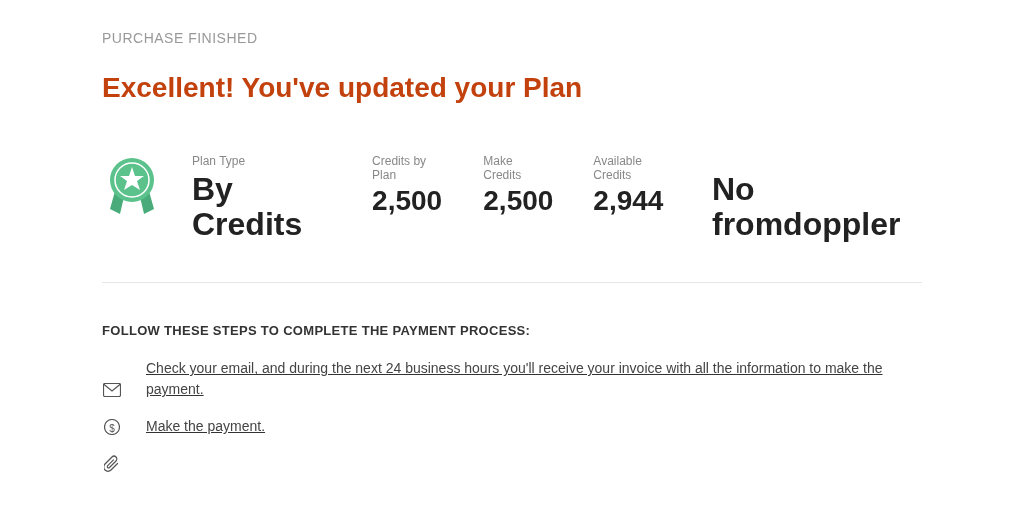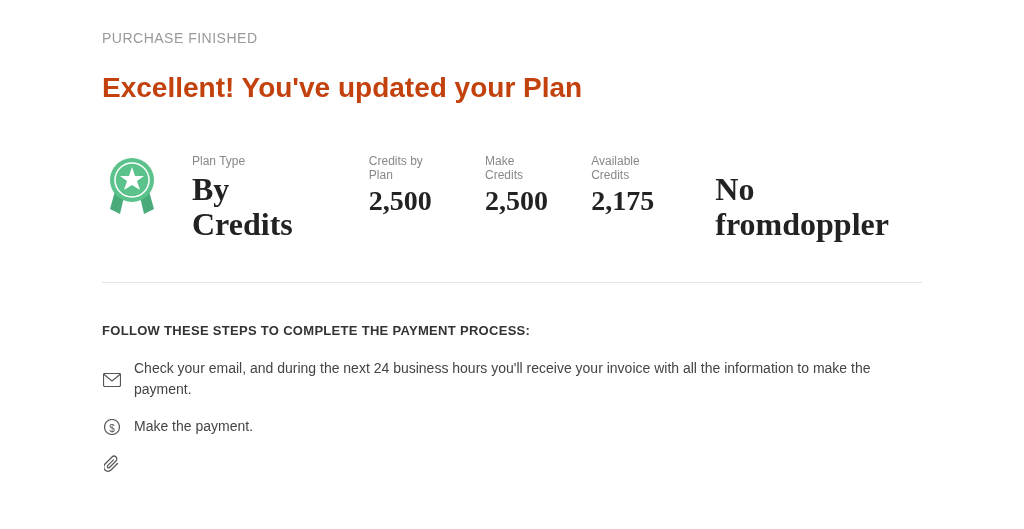--- a/index.html
+++ b/index.html
@@ -51,21 +51,20 @@
     .stat-label {
       font-size: 12px;
       color: #888;
       margin-bottom: 4px;
     }
     .stat-value {
       font-size: 28px;
       font-weight: 700;
       color: #222;
       line-height: 1.1;
-      font-family: Liberation Serif, serif;
     }
     .stat-value.large {
       font-size: 32px;
     }
     .divider {
       border: none;
       border-top: 1px solid #e5e5e5;
       margin: 20px 0;
     }
     .steps-section {
@@ -74,23 +73,24 @@
     .steps-title {
       font-size: 13px;
       font-weight: 700;
       color: #333;
       text-transform: uppercase;
       margin-bottom: 20px;
       letter-spacing: 0.3px;
     }
     .step-item {
       display: flex;
-      align-items: center;
-      gap: 12px;
+      align-items: flex-end;
+      gap: 24px;
       margin-bottom: 16px;
+      text-decoration: underline;
     }
     .step-icon {
       flex-shrink: 0;
       width: 20px;
       height: 20px;
       margin-top: 1px;
       display: flex;
       align-items: center;
       justify-content: center;
       color: #555;
@@ -139,21 +139,21 @@
       <div class="stat-item">
         <span class="stat-label">Credits by Plan</span>
         <span class="stat-value">2,500</span>
       </div>
       <div class="stat-item">
         <span class="stat-label">Make Credits</span>
         <span class="stat-value">2,500</span>
       </div>
       <div class="stat-item">
         <span class="stat-label">Available Credits</span>
-        <span class="stat-value">2,175</span>
+        <span class="stat-value">2,944</span>
       </div>
       <div class="stat-item">
         <span class="stat-label">&nbsp;</span>
         <span class="stat-value large">No fromdoppler</span>
       </div>
     </div>
   </div>
 
   <hr class="divider">
 

